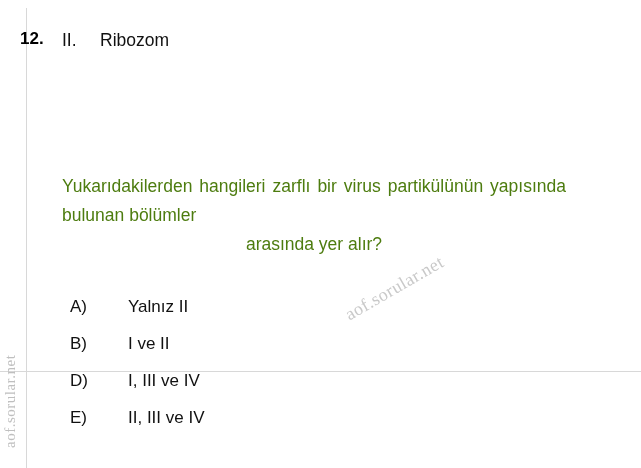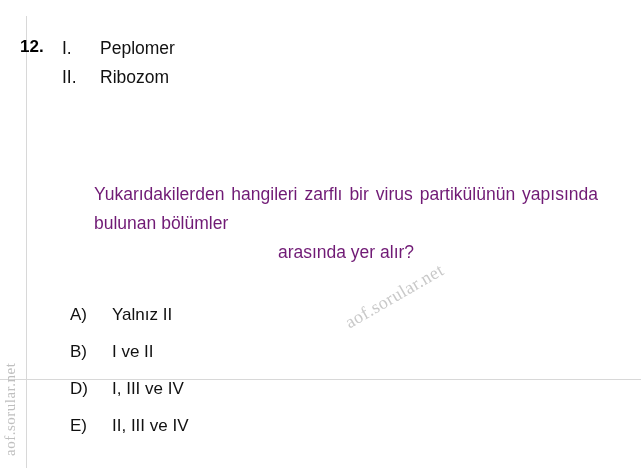--- a/index.html
+++ b/index.html
@@ -11,21 +11,21 @@
     height: 468px;
     background: #ffffff;
     font-family: "Liberation Sans", sans-serif;
     color: #1a1a1a;
     overflow: hidden;
     position: relative;
   }
 
   .page {
     position: absolute;
-    left: 0; top: 16px;
+    left: 0; top: 8px;
     width: 641px;
     height: 364px;
   }
 
   
   .left-rule {
     position: absolute;
     left: 26px;
     top: 0;
     width: 1px;
@@ -82,22 +82,21 @@
   }
 
   .stem {
     position: absolute;
     left: 42px;
     top: 146px;
     width: 504px;
     font-size: 17.5px;
     line-height: 29px;
     text-align: justify;
-    color: #701a75;
-    margin-left: 32px;
+    color: #4d7c0f;
   }
   .stem span.lastline {
     display: block;
     text-align: center;
   }
 
   .options {
     position: absolute;
     left: 50px;
     top: 262px;
@@ -110,20 +109,21 @@
     font-size: 17px;
     color: #111111;
     white-space: nowrap;
   }
   .option-label {
     display: inline-block;
     width: 42px;
   }
   .option-text {
     display: inline-block;
+    margin-left: 16px;
   }
 
   
   .wm {
     position: absolute;
     color: #c9c9c9;
     font-size: 18px;
     font-family: "Liberation Serif", serif;
     letter-spacing: 0.5px;
     white-space: nowrap;
@@ -152,23 +152,20 @@
 
   <div class="left-rule"></div>
   <div class="bottom-rule"></div>
 
   <div class="question">
 
     <div class="q-number">12.</div>
 
     <div class="roman-list">
       <div class="roman-row">
-        <span class="roman-label">I.</span><span class="roman-text">Peplomer</span>
-      </div>
-      <div class="roman-row">
         <span class="roman-label">II.</span><span class="roman-text">Ribozom</span>
       </div>
     </div>
 
     <div class="stem">
       <span>Yukarıdakilerden hangileri zarflı bir virus</span>
       <span>partikülünün yapısında bulunan bölümler</span>
       <span class="lastline">arasında yer alır?</span>
     </div>
 

